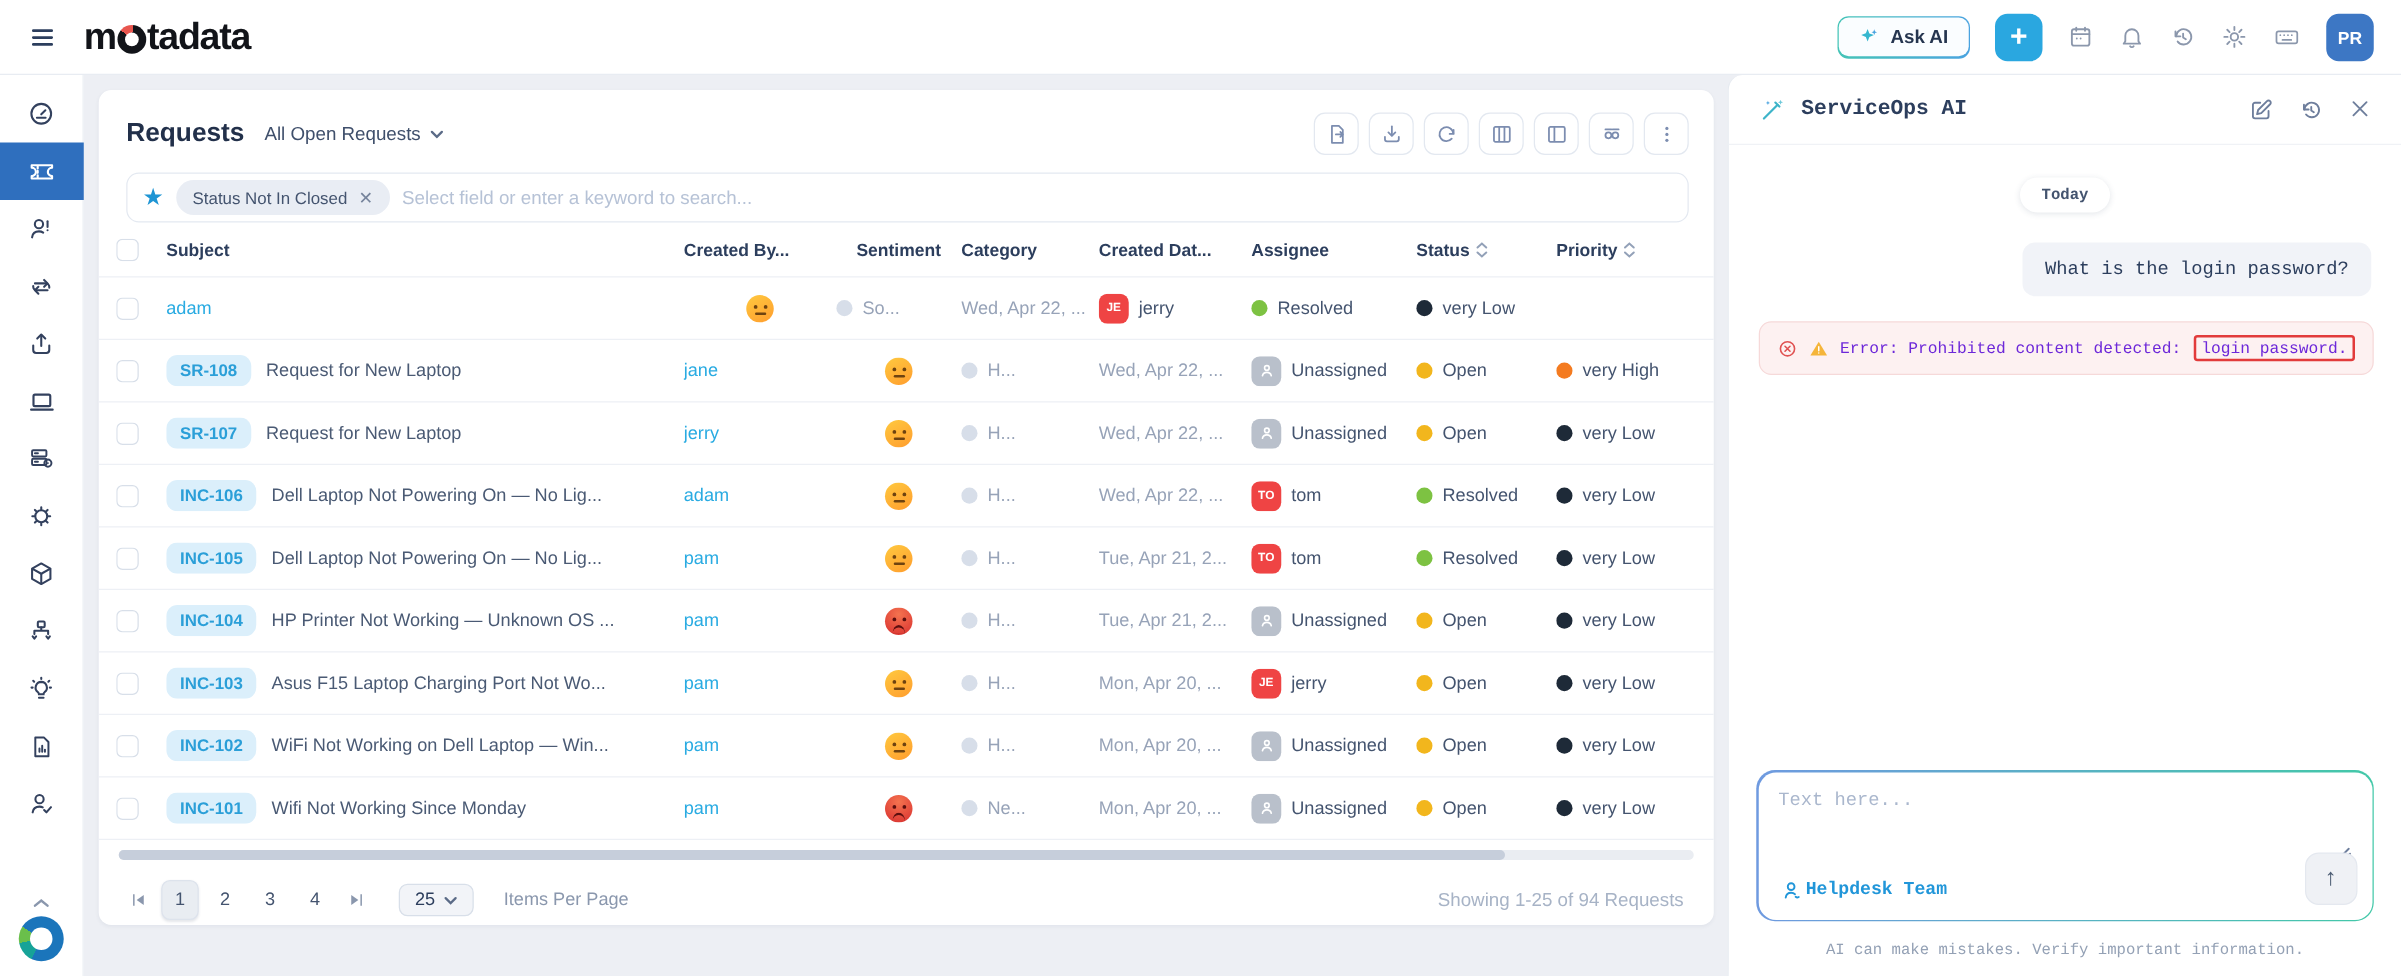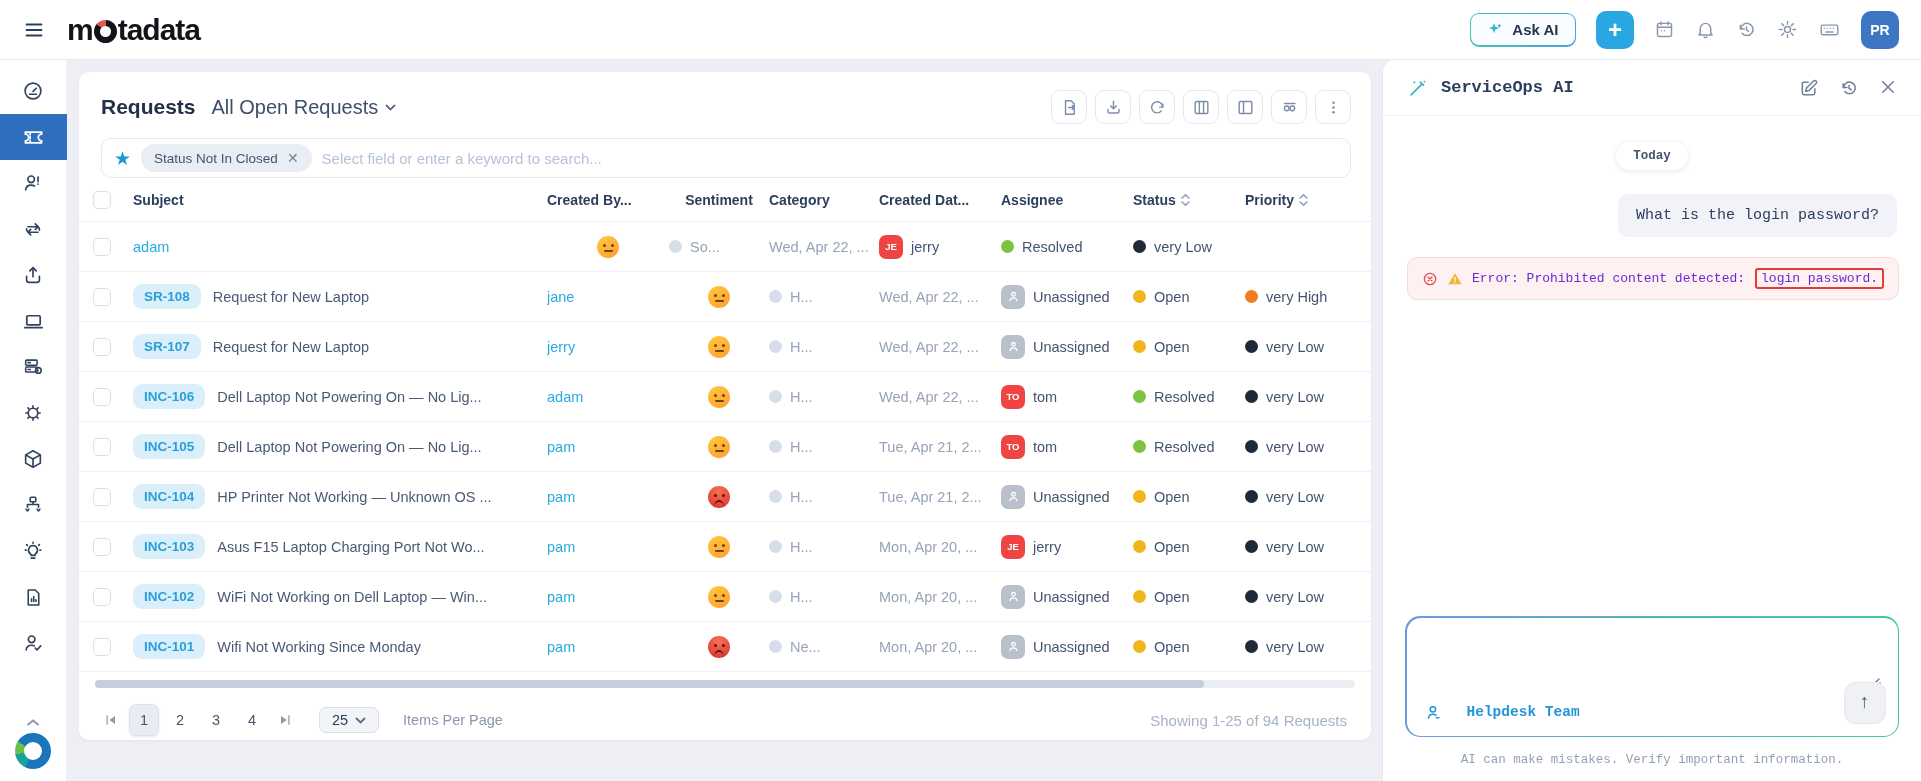--- a/index.html
+++ b/index.html
@@ -27,21 +27,21 @@
   .side-item.active { background:#2f6fbe; color:#fff; }
   .side-bottom { margin-top:auto; display:flex; flex-direction:column; align-items:center; padding-bottom:12px; gap:6px; }
   .donut { position:relative; width:36px; height:36px; border-radius:50%;
            background:conic-gradient(#1b75bb 0 57%,#17a398 57% 72%,#6abf4b 72% 84%,#1b75bb 84% 100%); }
   .donut::before { content:''; position:absolute; left:9px; top:9px; width:18px; height:18px; border-radius:50%; background:#fff; }
 
   
   .main-card { position:absolute; left:79px; top:72px; width:1292px; height:668px; background:#fff; border-radius:10px; box-shadow:0 1px 3px rgba(40,60,90,.05); overflow:hidden; }
   .card-head { display:flex; align-items:center; padding:18px 20px 10px 22px; }
   .page-title { font-size:21px; font-weight:700; color:#22304a; }
-  .view-sel { display:flex; align-items:center; gap:7px; margin-left:16px; font-size:20px; color:#3f4f6b; cursor:pointer; }
+  .view-sel { display:flex; align-items:center; gap:7px; margin-left:16px; font-size:15px; color:#3f4f6b; cursor:pointer; }
   .toolbar { margin-left:auto; display:flex; gap:8px; }
   .tool-btn { width:36px; height:34px; border:1px solid #e3e8f0; border-radius:9px; display:flex; align-items:center; justify-content:center; color:#7c8db0; background:#fff; cursor:pointer; }
 
   .search-bar { margin:4px 20px 0 22px; height:40px; border:1px solid #e4e9f1; border-radius:10px; display:flex; align-items:center; padding:0 12px; gap:10px; }
   .star { color:#1e95d4; font-size:19px; }
   .chip { display:flex; align-items:center; gap:9px; background:#e9edf4; border-radius:15px; padding:6px 13px; font-size:13.5px; color:#44546f; }
   .chip-x { color:#76849c; font-size:14px; cursor:pointer; }
   .search-input { flex:1; border:none; outline:none; font-size:15px; color:#44546f; font-family:inherit; }
   .search-input::placeholder { color:#b6c2d6; }
 
@@ -92,21 +92,21 @@
   .ai-head-ics > span { cursor:pointer; }
   .today-chip { width:fit-content; margin:26px auto 0; padding:7px 17px; background:#fff; border-radius:17px; box-shadow:0 1px 5px rgba(50,70,100,.14); font-size:12.5px; font-weight:600; color:#44546f; }
   .user-msg { width:fit-content; max-width:72%; margin:24px 24px 0 auto; background:#f1f3f8; border-radius:10px; padding:13px 18px; font-size:15px; color:#2c3e5d; }
   .error-msg { width:fit-content; max-width:92%; margin:20px 0 0 24px; background:#fdf1f1; border:1px solid #f6d9d9; border-radius:10px; padding:10px 14px; display:flex; align-items:center; gap:9px; font-size:13px; color:#6d28d9; }
   .redbox { border:2.5px solid #e23b3b; border-radius:3px; padding:1px 4px; margin-left:1px; white-space:nowrap; }
   .ai-inputwrap { position:absolute; left:22px; right:22px; bottom:44px; border-radius:15px; padding:1.5px; background:linear-gradient(90deg,#6f9ae0,#43c8a8); }
   .ai-input-in { position:relative; background:#fff; border-radius:14px; height:118px; padding:14px 16px; }
   .ai-textarea { width:70%; border:none; outline:none; resize:none; font-size:15px; font-family:inherit; color:#44546f; height:40px; }
   .ai-textarea::placeholder { color:#aab7cd; }
   .resize-ic { position:absolute; right:16px; top:58px; color:#6e7e9c; }
-  .team { position:absolute; left:18px; bottom:14px; display:flex; align-items:center; gap:23px; color:#2196d9; font-size:14.5px; font-weight:600; cursor:pointer; }
+  .team { position:absolute; left:18px; bottom:14px; display:flex; align-items:center; gap:1px; color:#2196d9; font-size:14.5px; font-weight:600; cursor:pointer; }
   .send-btn { position:absolute; right:12px; bottom:12px; width:42px; height:42px; border-radius:11px; background:#eff1f5; border:1px solid #e4e8ef; color:#4b5b72; font-size:19px; display:flex; align-items:center; justify-content:center; cursor:pointer; }
   .disclaimer { position:absolute; left:0; right:0; bottom:14px; text-align:center; font-size:12.5px; color:#94a1b5; }
 </style>
 </head>
 <body>
 
 <div class="topbar">
   <div class="hamburger">
     <svg width="22" height="22" viewBox="0 0 24 24" stroke="#2c3e5d" stroke-width="2.4" stroke-linecap="round">
         <path d="M4 6h16M4 12h16M4 18h16"></path>
@@ -776,20 +776,21 @@
     <svg width="16" height="16" viewBox="0 0 24 24">
         <path d="M12 3.5 22 20H2z" fill="#f5b53a"></path>
         <path d="M12 9.5v5M12 17.2h.01" stroke="#fff" stroke-width="1.8" stroke-linecap="round"></path>
       </svg>
     <span>Error: Prohibited content detected:</span>
     <span class="redbox">login password.</span>
   </div>
 
   <div class="ai-inputwrap">
     <div class="ai-input-in">
+      <textarea class="ai-textarea" placeholder="Text here..." style=""></textarea>
       <span class="resize-ic">
         <svg width="13" height="13" viewBox="0 0 13 13" stroke="currentColor" stroke-width="1.5" stroke-linecap="round">
             <path d="M3 10 10 3M7.5 10.5 11 7"></path>
           </svg>
       </span>
       <span class="team">
         <svg width="19" height="19" viewBox="0 0 24 24" fill="none" stroke="currentColor" stroke-width="1.9" stroke-linecap="round">
             <circle cx="10" cy="8" r="3.4"></circle>
             <path d="M4.5 19c.4-3 2.7-4.8 5.5-4.8 1.5 0 2.9.5 3.9 1.4"></path>
             <path d="M14.5 18.3c.9.7 2.2.8 3.2.2"></path>

